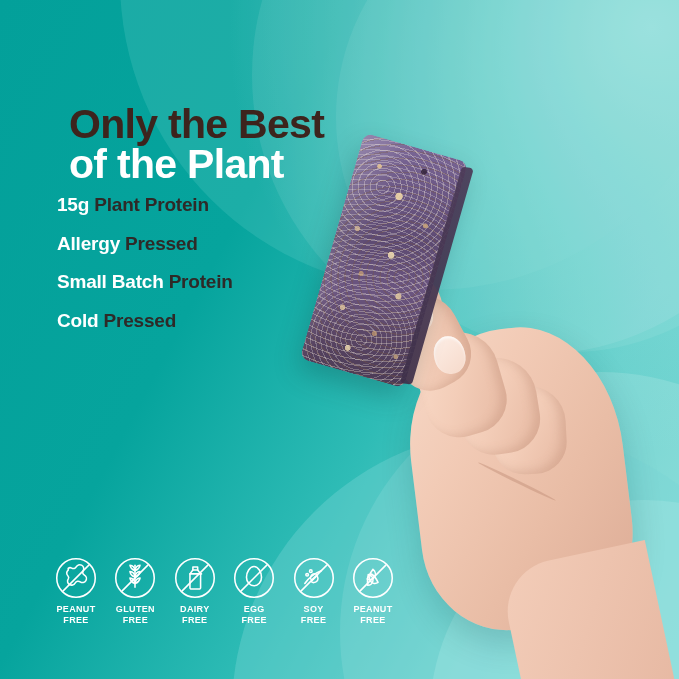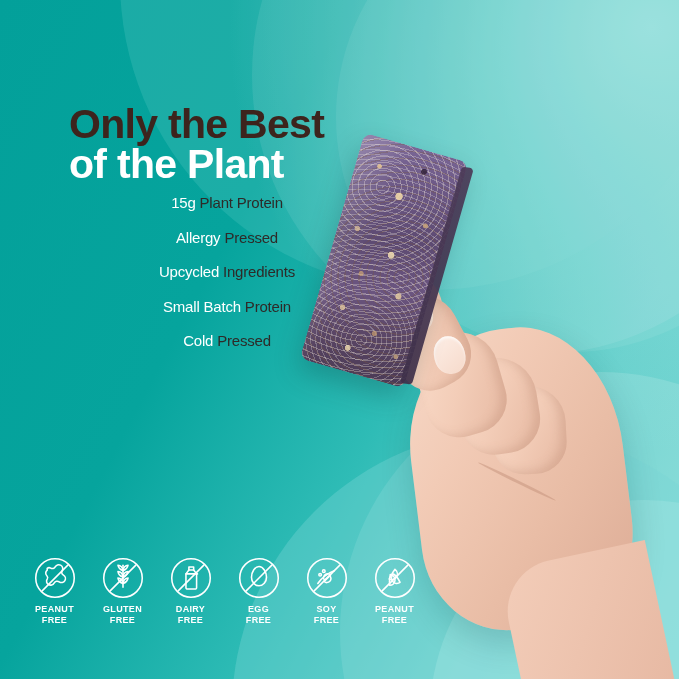--- a/index.html
+++ b/index.html
@@ -45,30 +45,30 @@
   #headline{
     position:absolute;left:57px;top:78px;width:330px;
     font-size:41px;line-height:.97;font-weight:bold;letter-spacing:-.7px;margin-left:12px;
   }
   #headline .l1{display:block;color:#3d241d;}
   #headline .l2{display:block;color:#ffffff;}
 
   
   #benefits{position:absolute;left:57px;top:195px;width:340px;}
   .benefit{
-    font-size:15px;line-height:1;font-weight:normal;letter-spacing:-.2px;
-    margin-bottom:19.5px;white-space:nowrap;text-align:center;
+    font-size:19px;line-height:1;font-weight:bold;letter-spacing:-.2px;
+    margin-bottom:19.5px;white-space:nowrap;
   }
   .benefit .hl{color:#ffffff;}
   .benefit .rest{color:#2e2a28;}
 
   
   #badges{
     position:absolute;left:52px;top:556px;width:345px;
-    display:flex;justify-content:center;gap:24px;
+    display:flex;justify-content:space-between;gap:0;
   }
   .badge{width:48px;display:flex;flex-direction:column;align-items:center;}
   .badge .ring{width:44px;height:44px;display:block;}
   .badge .cap{
     margin-top:4px;text-align:center;color:#ffffff;font-weight:bold;
     font-size:9px;line-height:10.5px;letter-spacing:.35px;
   }
 
   
   #photo{position:absolute;left:0;top:0;width:679px;height:679px;}
@@ -178,21 +178,20 @@
   </div>
 
   <h1 id="headline">
     <span class="l1">Only the Best</span>
     <span class="l2">of the Plant</span>
   </h1>
 
   <div id="benefits">
       <div class="benefit"><span class="hl">15g</span><span class="rest"> Plant Protein</span></div>
       <div class="benefit"><span class="hl">Allergy</span><span class="rest"> Pressed</span></div>
-      <div class="benefit"><span class="hl">Upcycled</span><span class="rest"> Ingredients</span></div>
       <div class="benefit"><span class="hl">Small Batch</span><span class="rest"> Protein</span></div>
       <div class="benefit"><span class="hl">Cold</span><span class="rest"> Pressed</span></div>
     </div>
 
   <div id="badges">
       <div class="badge">
         <svg viewBox="0 0 48 48" class="ring" fill="none" stroke="#ffffff" stroke-width="1.7" stroke-linecap="round" stroke-linejoin="round">
           <circle cx="24" cy="24" r="21"></circle>
           <path d="M15.5 15.5c-2 1.6-2.2 4.3-.4 6 1.1 1.1 1.2 2.3.5 3.4-1.5 2.2-.9 4.9 1.3 6.2 2.2 1.3 4.9.5 6.1-1.6 1.3-2.2 3.7-2.6 5.6-1.3 2.1 1.4 4.9.8 6.2-1.4 1.2-2.1.5-4.8-1.6-6-1.9-1.1-2.4-3-1.3-4.9 1.2-2.1.4-4.8-1.8-5.9-2.2-1.1-4.8-.2-5.9 1.9-.9 1.7-3.1 2.3-4.9 1.3-1.2-.7-2.7-.6-3.8.3z"></path>
           <line x1="10" y1="38" x2="38" y2="10"></line>

